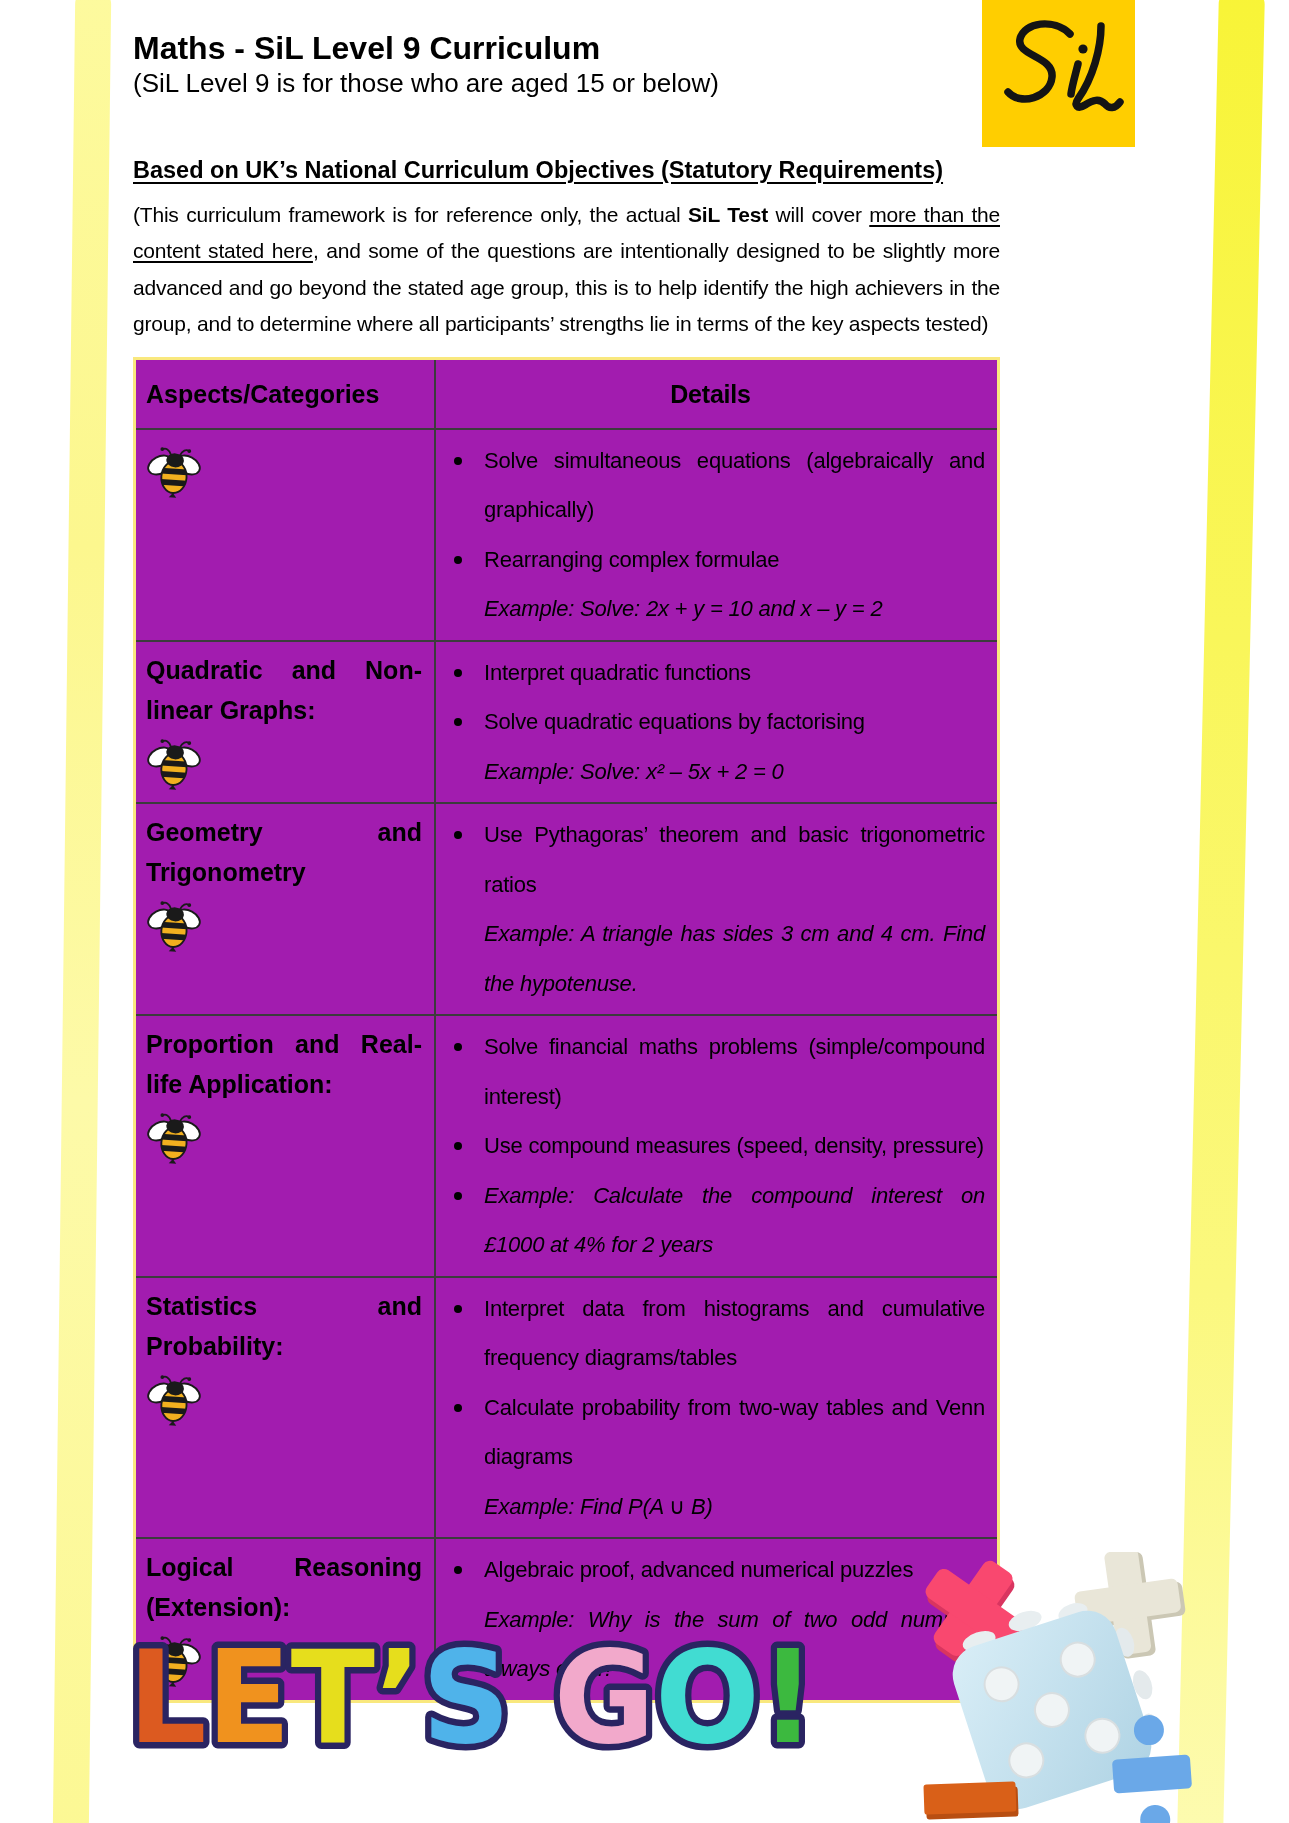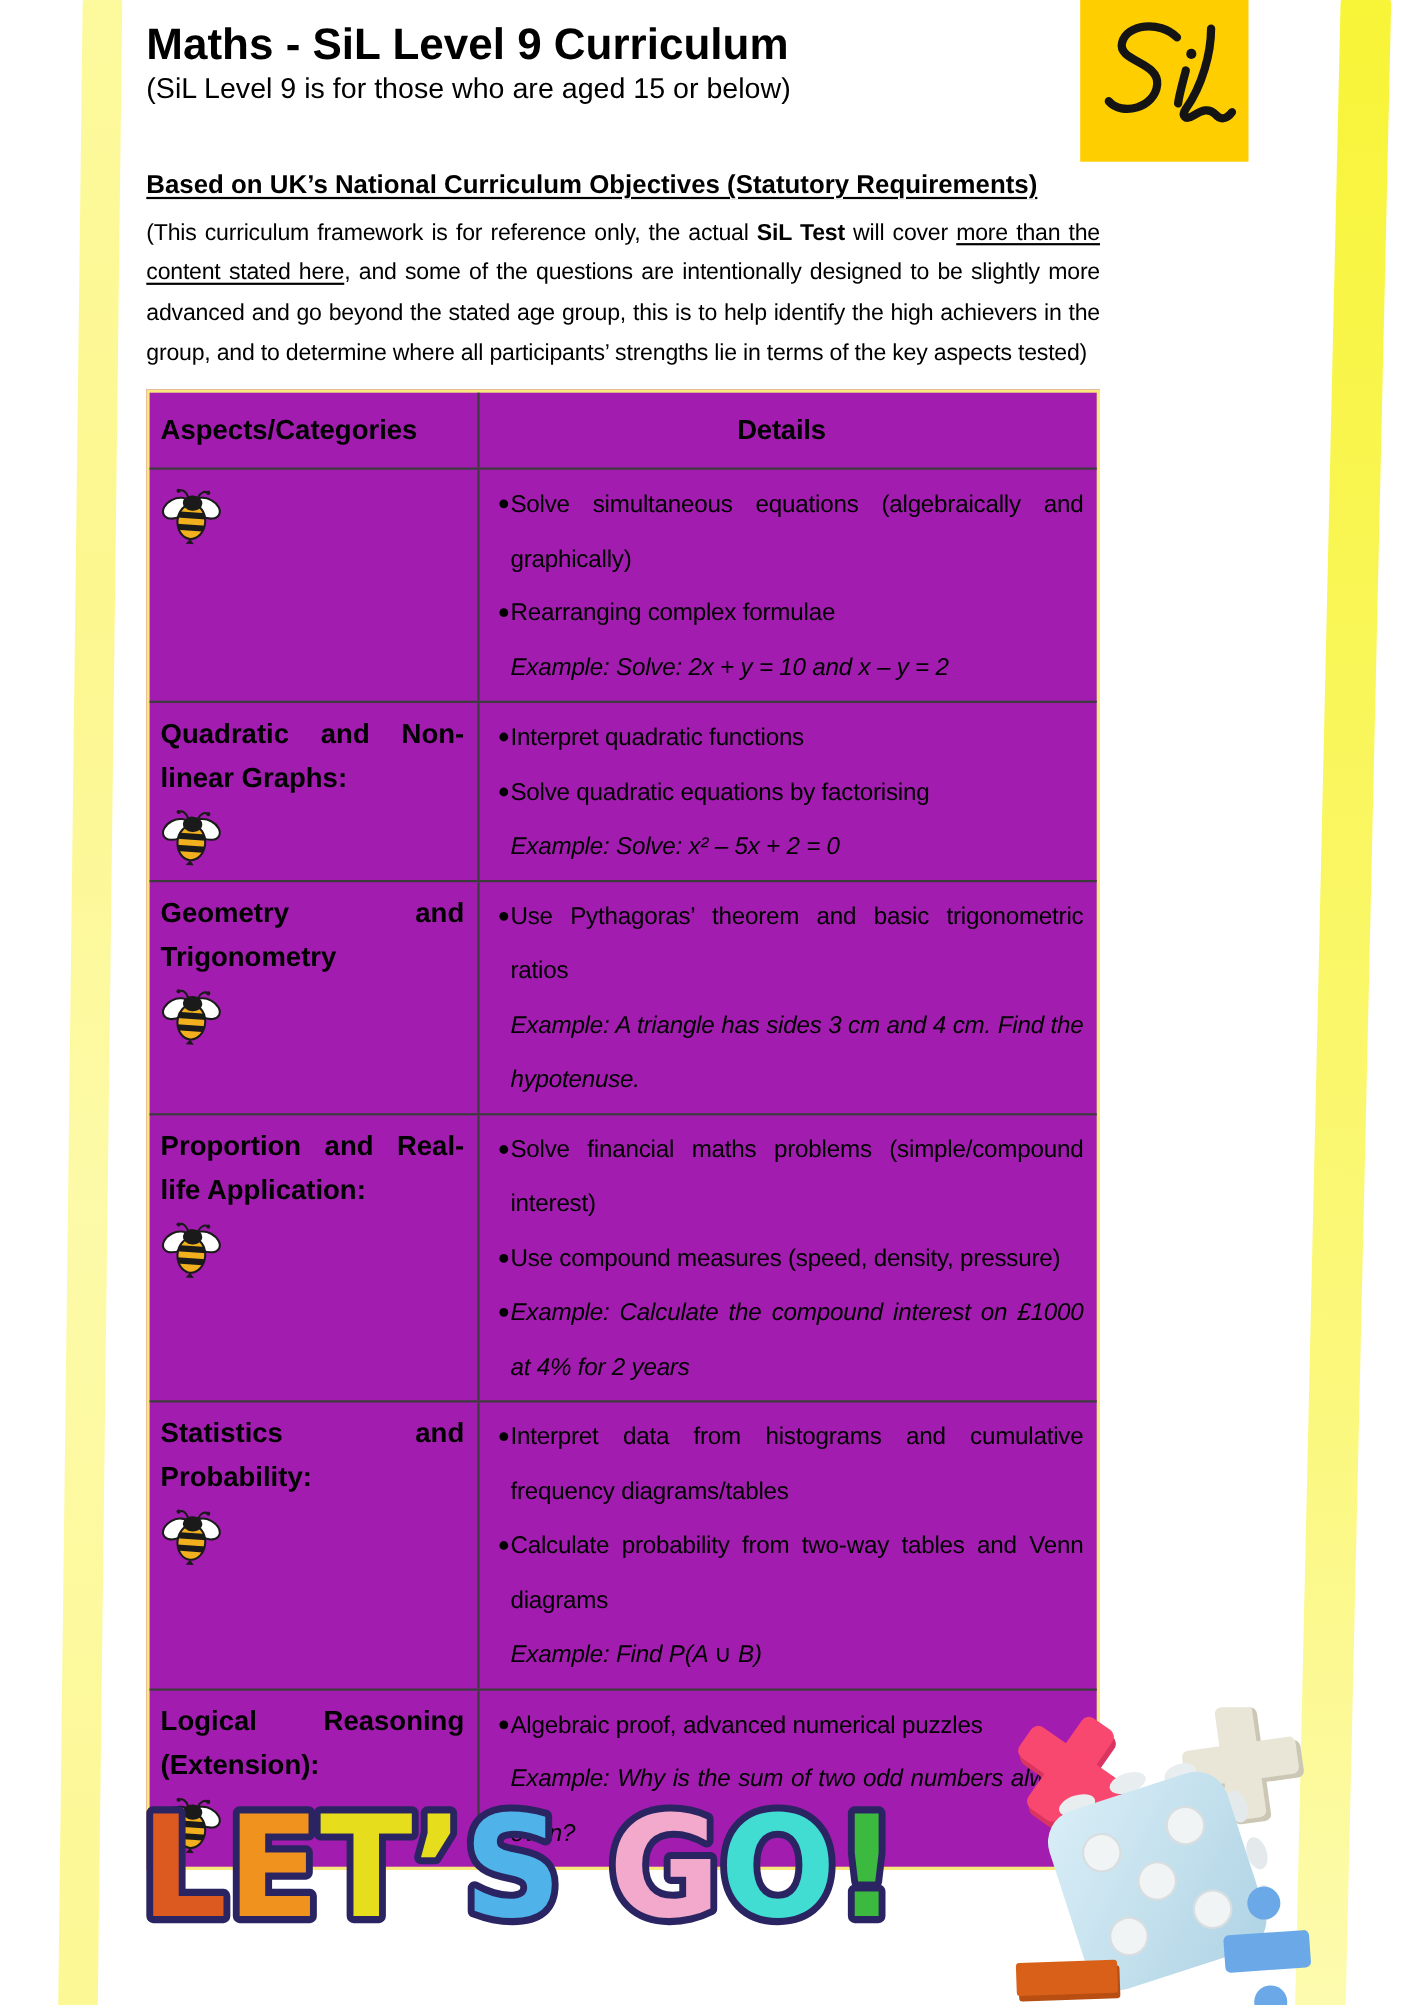--- a/index.html
+++ b/index.html
@@ -13,40 +13,40 @@
                   background:linear-gradient(180deg,#FDFA9E 0%,#FCF78E 30%,#FDFAA8 60%,#FCF894 100%); }
   .stripe.right { left:1198px; width:46px; transform:rotate(1.3deg);
                   background:linear-gradient(180deg,#F8F437 0%,#F9F65A 35%,#FBF87E 70%,#FDFBB0 100%); }
 
   
   .logo { position:absolute; left:982px; top:0; width:153px; height:147px; background:#FFCE00; }
   .logo svg { width:100%; height:100%; }
 
   
   .content { position:absolute; left:133px; top:0; width:867px; }
-  .title    { margin-top:18px; font-size:40px; font-weight:bold; line-height:1.15; }
+  .title    { margin-top:30px; font-size:32px; font-weight:bold; line-height:1.15; }
   .subtitle { font-size:26px; font-weight:normal; line-height:1.3; }
   .section-heading { margin-top:56px; font-size:23.5px; font-weight:bold;
                      text-decoration:underline; text-decoration-thickness:2px; text-underline-offset:4px; }
   .intro { margin-top:13px; font-size:21px; line-height:1.74;
            text-align:justify; letter-spacing:-0.2px; }
   .intro .b { font-weight:bold; }
   .intro .u { text-decoration:underline; text-underline-offset:3px; }
 
   
   #tbl { margin-top:14px; border:3px solid #F9E87E; background:#a21caf; }
   .trow { display:grid; grid-template-columns:300px 1fr; }
   .trow + .trow { border-top:2px solid #3c3c3c; }
   .cell.cat { border-right:2px solid #3c3c3c; }
   .trow.head .cell { min-height:46px; display:flex; align-items:center; font-weight:bold; font-size:25px; }
   .trow.head .cell.cat { padding-left:10px; }
   .trow.head .cell.det { justify-content:center;border-radius:28px; }
   .cell.cat { padding:8px 12px 8px 10px; font-weight:bold; font-size:25px; line-height:1.6; text-align:justify; }
   .cell.det { padding:6px 12px 6px 0; font-size:22px; line-height:2.25; text-align:justify; letter-spacing:-0.2px; }
-  .det-line { position:relative; padding-left:28px; }
+  .det-line { position:relative; padding-left:48px; }
   .det-line.b::before { content:""; position:absolute; left:18px; top:21px; width:8px; height:8px;
                         border-radius:50%; background:#000; }
   .det-line.it { font-style:italic; }
   .bee { width:56px; height:52px; margin-top:8px; }
   .bee svg { width:100%; height:100%; }
   
   .trow:nth-child(2) .cell { min-height:198px; }
   .trow:nth-child(3) .cell { min-height:158px; }
   .trow:nth-child(4) .cell { min-height:148px; }
   .trow:nth-child(5) .cell { min-height:248px; }

